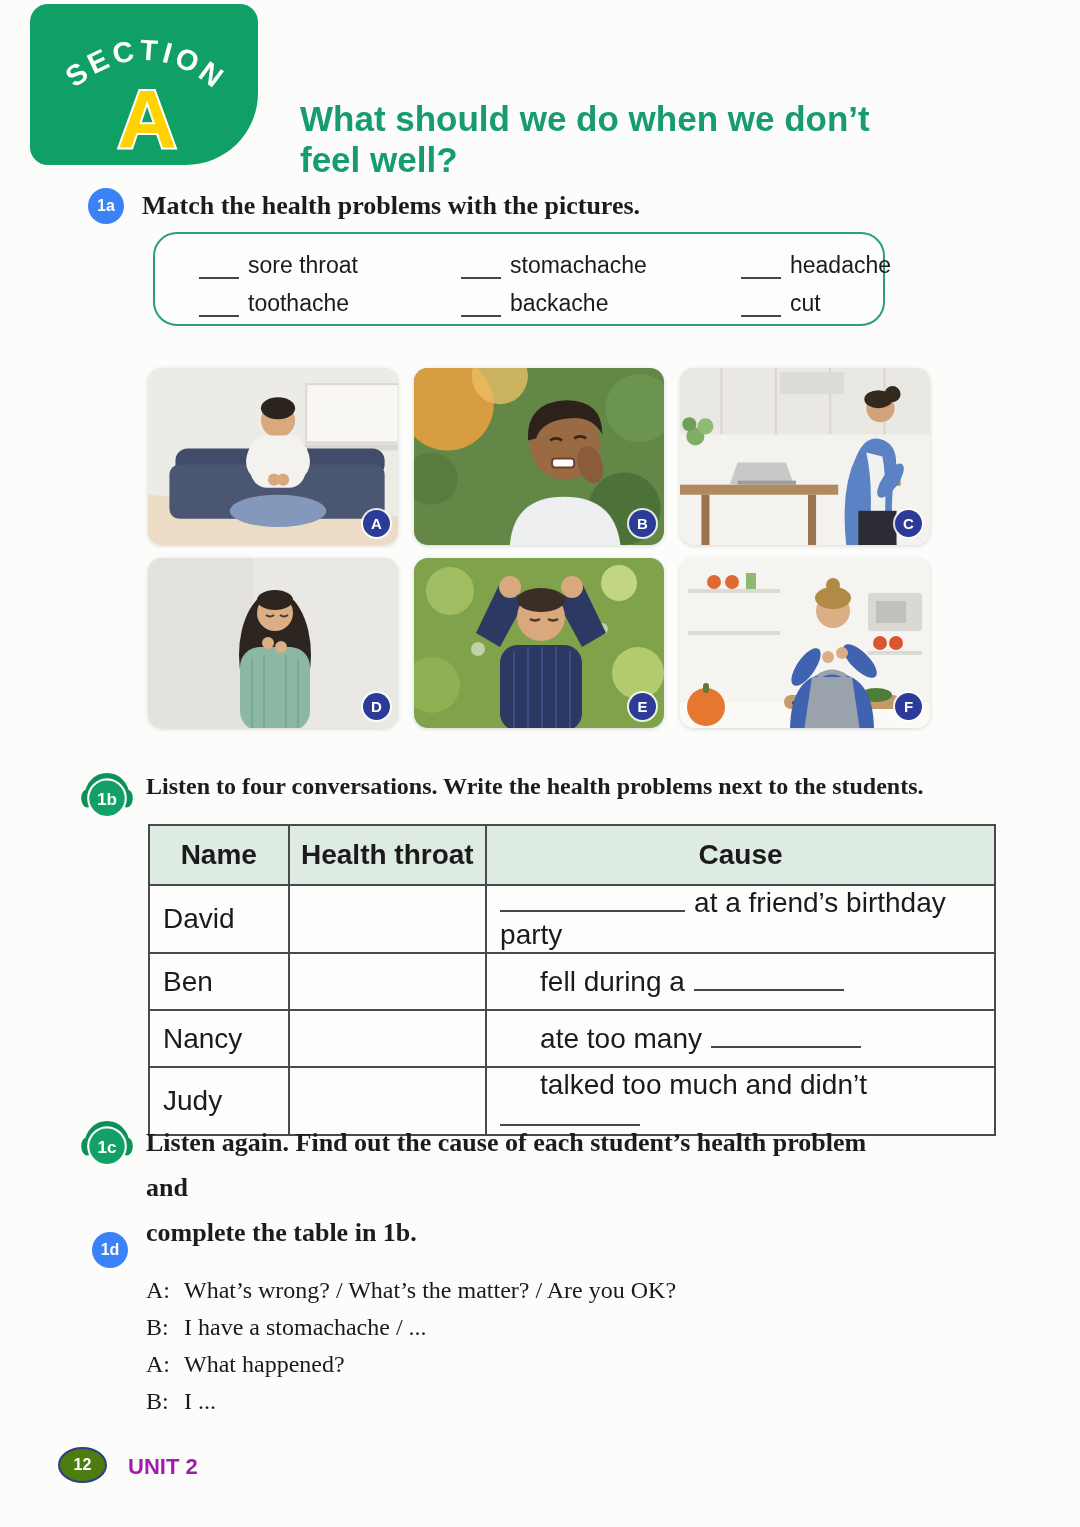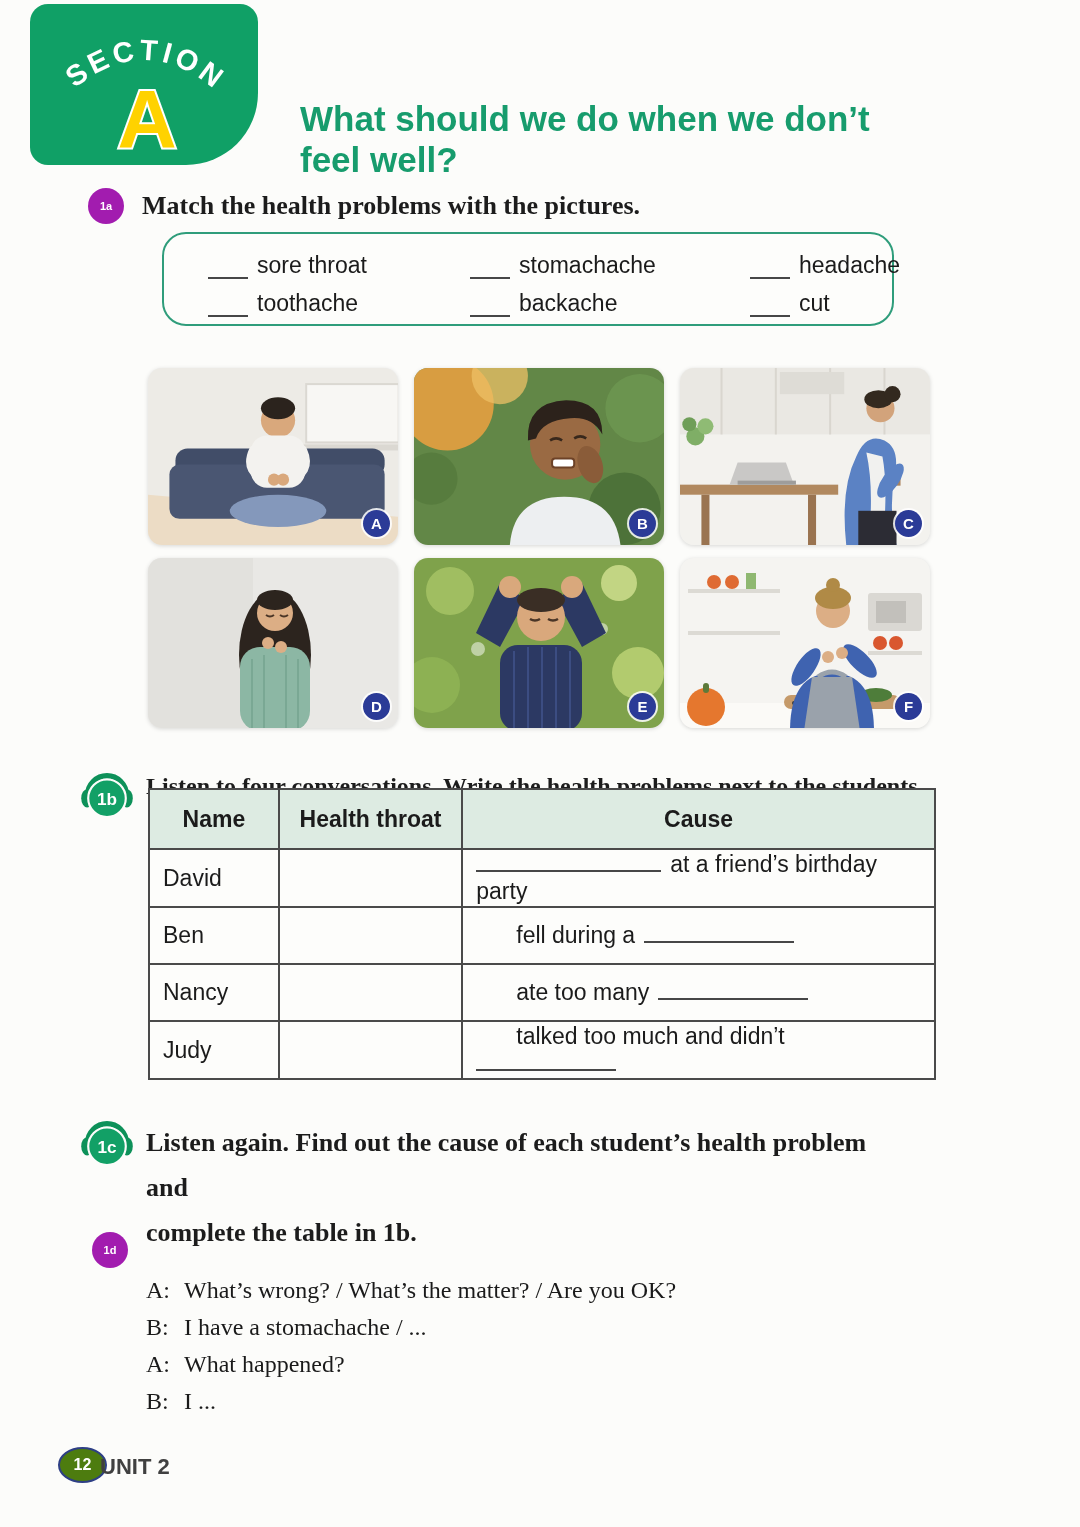--- a/index.html
+++ b/index.html
@@ -8,69 +8,69 @@
 
   
   .section-badge{position:absolute;left:30px;top:4px;width:228px;height:161px;
                  background:#10a066;border-radius:18px 18px 72px 18px;}
   .section-svg{position:absolute;inset:0;width:100%;height:100%;}
   .page-title{position:absolute;left:300px;top:78px;width:600px;
               font-weight:bold;font-size:35px;line-height:41px;color:#179c6d;margin-top:20px;}
 
   
   .circle-badge{position:absolute;width:36px;height:36px;border-radius:50%;
-                background:#a21caf;color:#fff;font-weight:bold;font-size:11px;
+                background:#3b82f6;color:#fff;font-weight:bold;font-size:16px;
                 display:flex;align-items:center;justify-content:center;text-align:right;}
   .hp-badge{position:absolute;width:58px;height:52px;}
 
   .instr{position:absolute;font-family:"Liberation Serif",serif;font-weight:700;
          font-size:26px;color:#1c1c1c;line-height:45px;}
 
   
-  .word-box{position:absolute;left:162px;top:232px;width:732px;height:94px;
+  .word-box{position:absolute;left:153px;top:232px;width:732px;height:94px;
             border:2px solid #2f9d7b;border-radius:24px;background:#fdfdfb;
             display:grid;grid-template-columns:262px 280px 1fr;
             align-content:space-evenly;padding:8px 0 4px 44px;box-sizing:border-box;}
   .word-item{display:flex;align-items:flex-end;gap:9px;font-size:23px;color:#1b1b1b;height:34px;}
   .blank{display:inline-block;border-bottom:2.5px solid #474747;height:16px;vertical-align:baseline;}
   .word-blank{width:40px;}
 
   
   .photo-grid{position:absolute;left:148px;top:368px;display:grid;
               grid-template-columns:250px 250px 250px;column-gap:16px;
               grid-template-rows:177px 170px;row-gap:13px;}
   .photo{position:relative;border-radius:14px;overflow:hidden;
          box-shadow:0 1px 4px rgba(0,0,0,.15);background:#eee;}
   .photo svg{position:absolute;inset:0;width:100%;height:100%;}
   .letter-badge{position:absolute;right:8px;bottom:8px;width:27px;height:27px;border-radius:50%;
                 background:#2b3b97;color:#fff;font-weight:bold;font-size:15px;
                 display:flex;align-items:center;justify-content:center;
                 box-shadow:0 0 0 2px rgba(255,255,255,.85);}
 
   
-  .hp-table{position:absolute;left:148px;top:788px;width:788px;border-collapse:collapse;
-            font-size:23px;color:#1b1b1b;background:#fdfdfb;}
+  .hp-table{position:absolute;left:148px;top:824px;width:848px;border-collapse:collapse;
+            font-size:28px;color:#1b1b1b;background:#fdfdfb;}
   .hp-table th{height:56px;background:#ddebe2;font-weight:bold;border:2px solid #4a4a4a;
                font-family:"Liberation Sans",sans-serif;}
   .hp-table td{height:53px;border:2px solid #4a4a4a;padding-left:13px;}
   .cause-prefix:not(:empty){margin-right:9px;margin-left:40px;}
   .cause-suffix:not(:empty){margin-left:9px;}
 
   
   .dialogue{position:absolute;left:146px;top:1272px;width:700px;
             font-family:"Liberation Serif",serif;font-size:24px;color:#1a1a1a;}
   .dialogue-line{display:flex;height:37px;align-items:center;}
   .speaker{width:38px;flex:none;}
 
   
   .page-num{position:absolute;left:58px;top:1447px;width:49px;height:36px;border-radius:50%;
             background:#4d7c0f;border:2px solid #2e3f85;box-sizing:border-box;
             color:#fff;font-weight:bold;font-size:16px;
             display:flex;align-items:center;justify-content:center;}
-  .unit-label{position:absolute;left:100px;top:1454px;font-weight:bold;font-size:22px;color:#404040;}
+  .unit-label{position:absolute;left:128px;top:1454px;font-weight:bold;font-size:22px;color:#a21caf;}
 </style>
 </head>
 <body>
 
 <div class="page">
 
   <div class="section-badge">
     <svg class="section-svg" viewBox="0 0 228 161">
       <defs>
           <path id="arcpath" d="M 30 98 Q 114 14 198 98" fill="none"></path>

